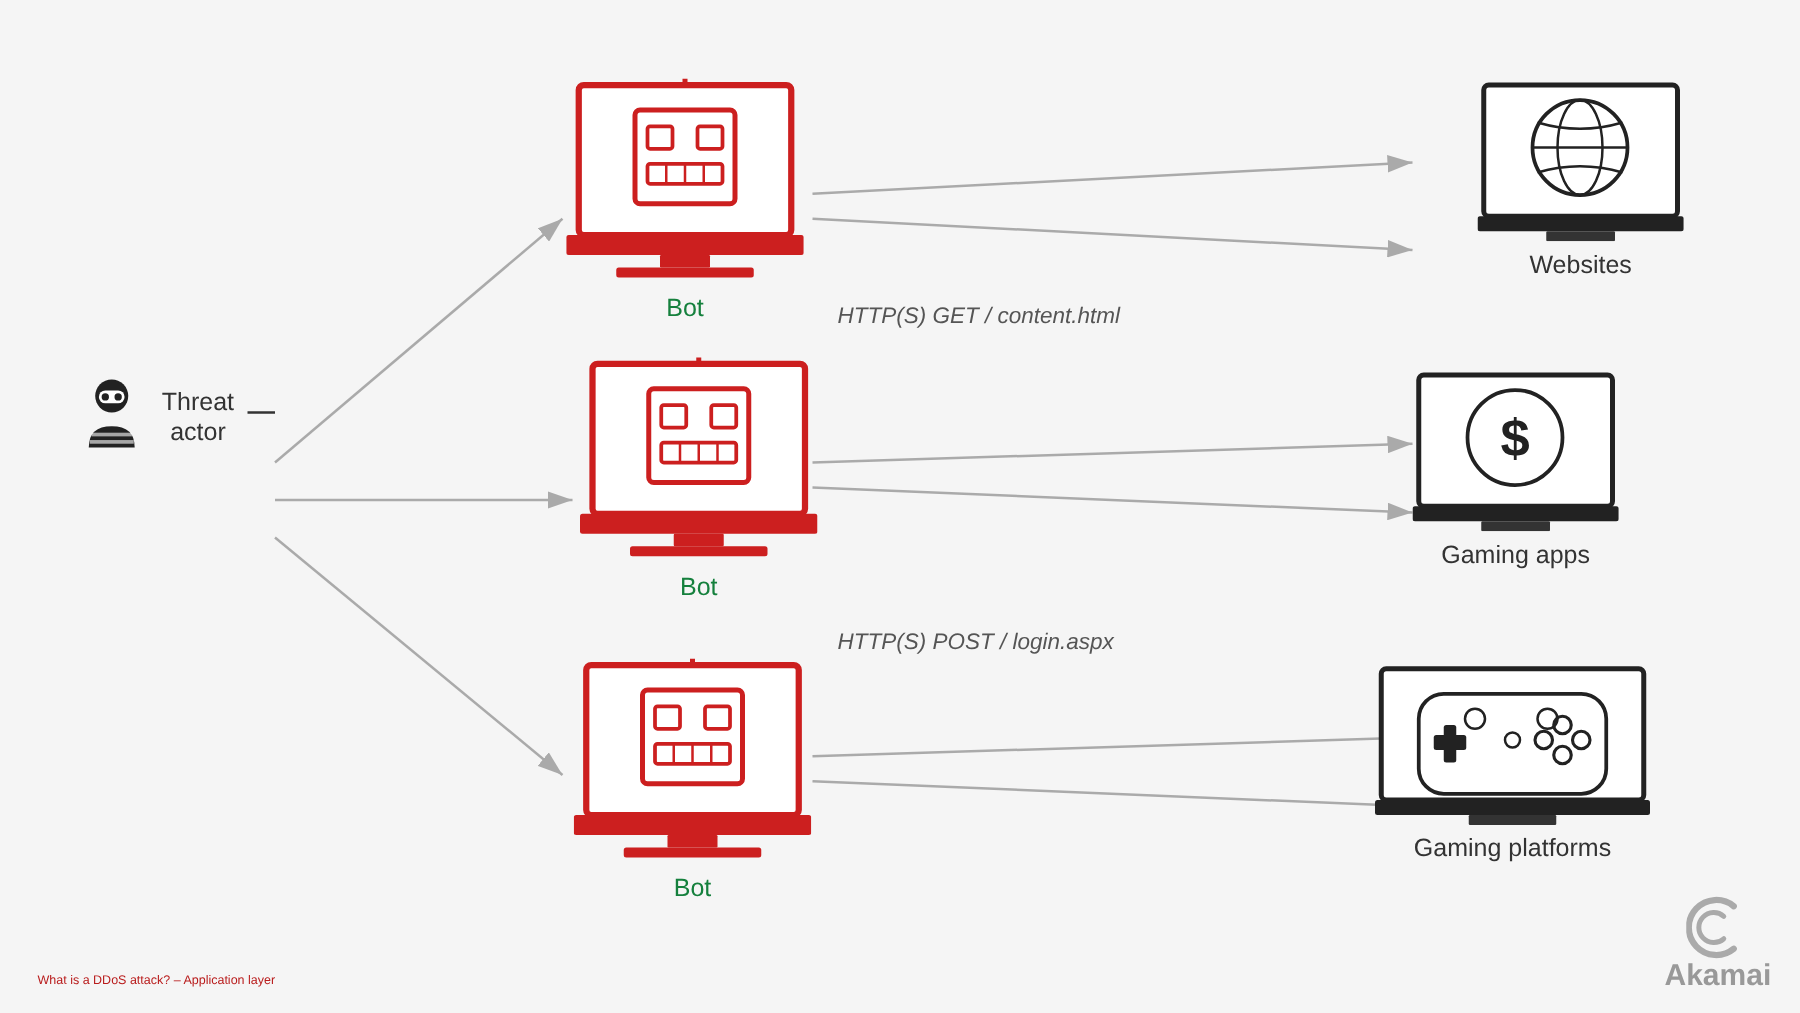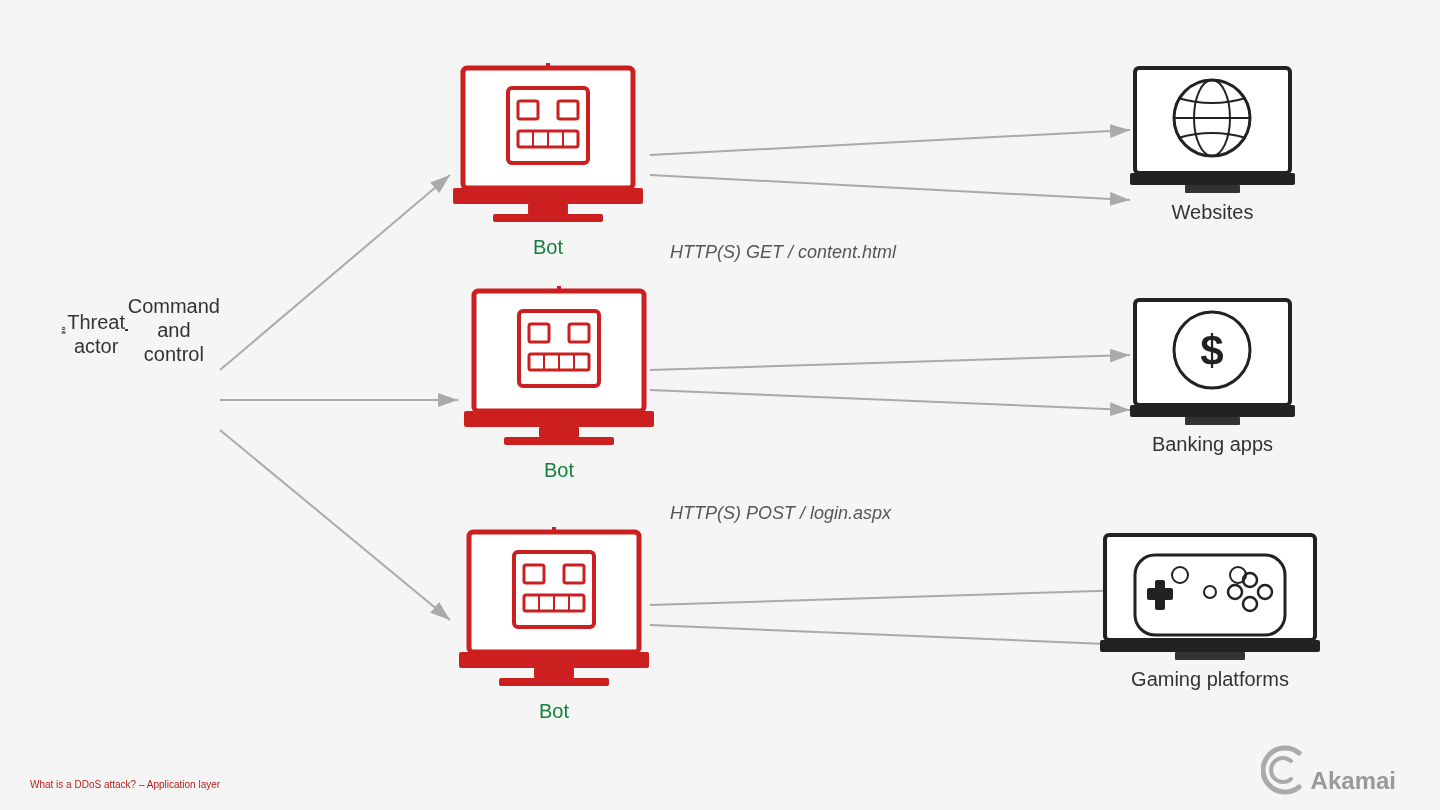--- a/index.html
+++ b/index.html
@@ -89,23 +89,24 @@
     .footer-text {
       position: absolute;
       bottom: 20px;
       left: 30px;
       font-size: 10px;
       color: #b91c1c;
     }
     .akamai-logo {
       position: absolute;
       bottom: 15px;
-      right: 44px;
+      right: 23px;
       display: flex;
-      align-items: flex-end;
+      align-items: center;
+      flex-direction: column;
     }
     .akamai-text {
       font-size: 22px;
       color: #888;
       font-weight: bold;
     }
 
     
     .arrows-svg {
       position: absolute;
@@ -154,21 +155,20 @@
       <circle cx="33" cy="23" r="4" fill="#222"></circle>
       <circle cx="47" cy="23" r="4" fill="#222"></circle>
 
       <path d="M15 78 Q15 55 40 55 Q65 55 65 78 Z" fill="#222"></path>
 
       <rect x="18" y="62" width="44" height="4" fill="white" opacity="0.6"></rect>
       <rect x="16" y="70" width="48" height="4" fill="white" opacity="0.6"></rect>
     </svg>
     <div class="threat-label">Threat actor</div>
     <div class="threat-divider"></div>
-    <div class="control-label">Command<br>and control</div>
   </div>
 
   <div class="bot-wrapper" style="top:63px; left:453px;">
     <svg width="190" height="165" viewBox="0 0 190 165">
 
       <rect x="10" y="5" width="170" height="120" rx="4" fill="white" stroke="#cc1f1f" stroke-width="5"></rect>
 
       <rect x="55" y="25" width="80" height="75" rx="4" fill="white" stroke="#cc1f1f" stroke-width="4"></rect>
 
       <rect x="65" y="38" width="20" height="18" rx="2" fill="white" stroke="#cc1f1f" stroke-width="3"></rect>
@@ -227,21 +227,21 @@
       <rect x="75" y="141" width="40" height="10" rx="1" fill="#cc1f1f"></rect>
       <rect x="40" y="151" width="110" height="8" rx="2" fill="#cc1f1f"></rect>
     </svg>
     <div class="bot-label">Bot</div>
   </div>
 
   <div class="http-label" style="top:242px; left:670px;">HTTP(S) GET / content.html</div>
 
   <div class="http-label" style="top:503px; left:670px;">HTTP(S) POST / login.aspx</div>
 
-  <div class="target-wrapper" style="top:63px; left:1130px;">
+  <div class="target-wrapper" style="top:63px; left:1182px;">
     <svg width="165" height="130" viewBox="0 0 165 130">
 
       <rect x="5" y="5" width="155" height="105" rx="4" fill="white" stroke="#222" stroke-width="4"></rect>
 
       <circle cx="82" cy="55" r="38" fill="white" stroke="#222" stroke-width="3"></circle>
 
       <ellipse cx="82" cy="55" rx="18" ry="38" fill="none" stroke="#222" stroke-width="2"></ellipse>
       <line x1="44" y1="55" x2="120" y2="55" stroke="#222" stroke-width="2"></line>
       <path d="M48 35 Q82 45 116 35" fill="none" stroke="#222" stroke-width="2"></path>
       <path d="M48 75 Q82 65 116 75" fill="none" stroke="#222" stroke-width="2"></path>
@@ -255,21 +255,21 @@
   <div class="target-wrapper" style="top:295px; left:1130px;">
     <svg width="165" height="130" viewBox="0 0 165 130">
       <rect x="5" y="5" width="155" height="105" rx="4" fill="white" stroke="#222" stroke-width="4"></rect>
 
       <circle cx="82" cy="55" r="38" fill="white" stroke="#222" stroke-width="3"></circle>
       <text x="82" y="70" text-anchor="middle" font-size="42" font-weight="bold" fill="#222" font-family="Arial">$</text>
 
       <rect x="0" y="110" width="165" height="12" rx="2" fill="#222"></rect>
       <rect x="55" y="122" width="55" height="8" rx="1" fill="#333"></rect>
     </svg>
-    <div class="target-label">Banking apps</div>
+    <div class="target-label">Gaming apps</div>
   </div>
 
   <div class="target-wrapper" style="top:530px; left:1100px;align-items:center;">
     <svg width="220" height="130" viewBox="0 0 220 130">
       <rect x="5" y="5" width="210" height="105" rx="4" fill="white" stroke="#222" stroke-width="4"></rect>
 
       <rect x="35" y="25" width="150" height="80" rx="20" fill="white" stroke="#222" stroke-width="3"></rect>
 
       <rect x="55" y="50" width="10" height="30" rx="2" fill="#222"></rect>
       <rect x="47" y="58" width="26" height="12" rx="2" fill="#222"></rect>

